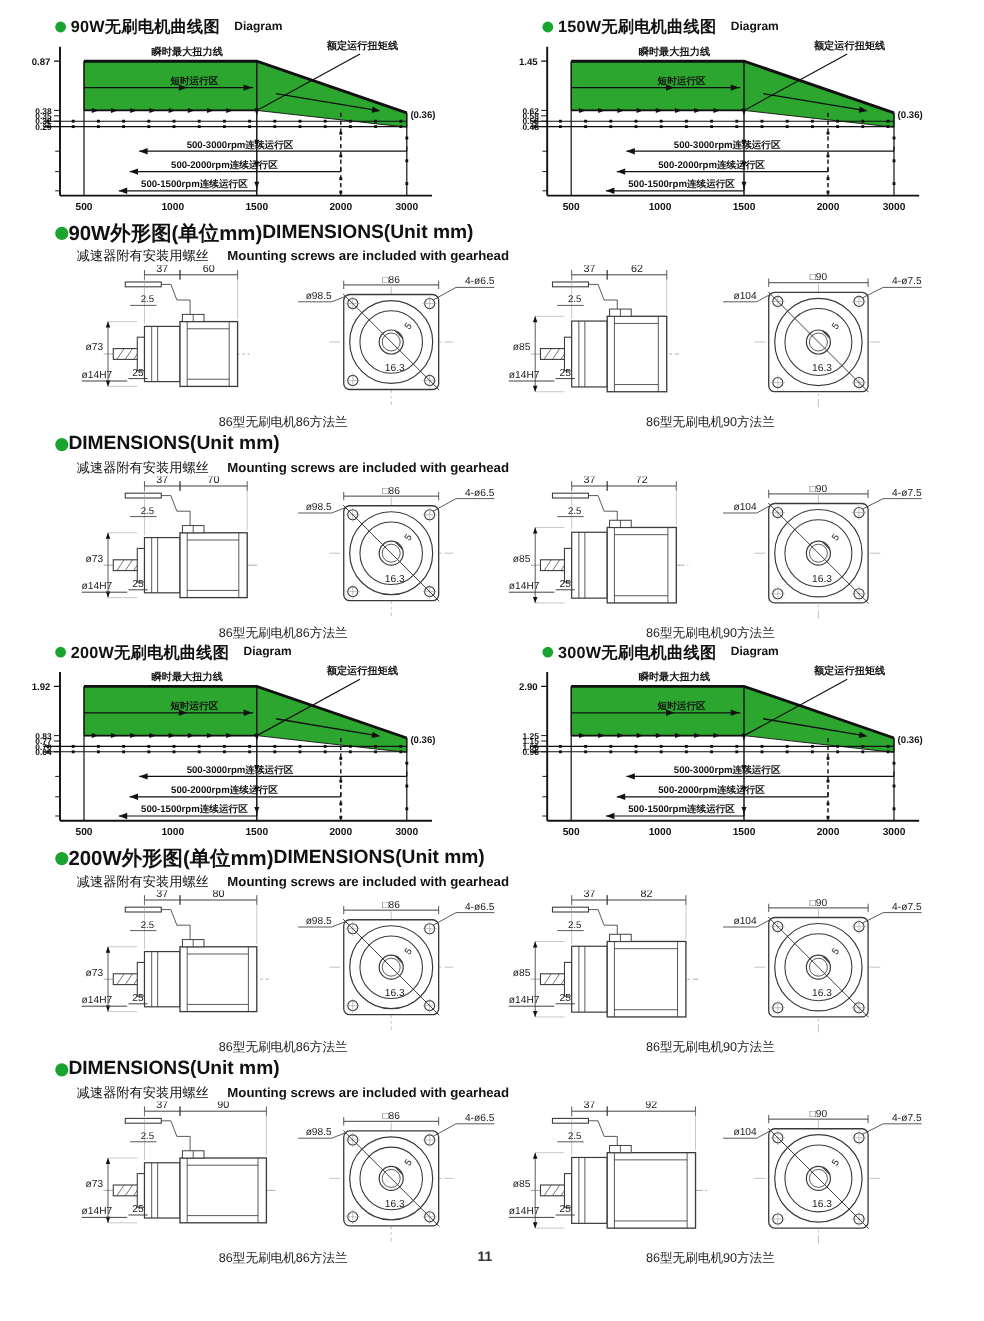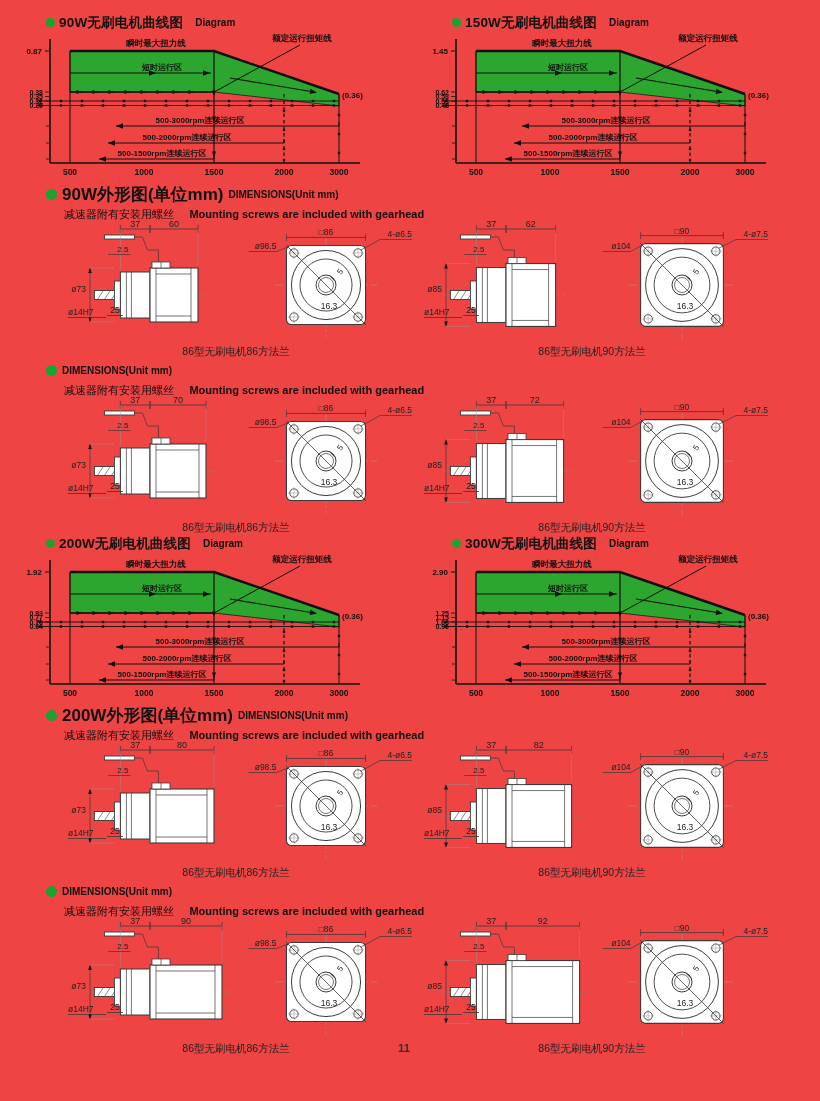--- a/index.html
+++ b/index.html
@@ -1,32 +1,32 @@
 <!DOCTYPE html>
 <html><head>
 <meta charset="utf-8">
 <style>
   html,body{margin:0;padding:0;background:#e8e8e8;}
   .page{
-    width:820px;height:1101px;margin:0 auto;background:#ef4444;
+    width:820px;height:1101px;margin:0 auto;background:#ffffff;
     font-family:"Liberation Sans","DejaVu Sans",sans-serif;color:#111;
     position:relative;overflow:hidden;box-sizing:border-box;padding-top:14px;
   }
   svg{display:block}
   svg text{font-family:"Liberation Sans","DejaVu Sans",sans-serif;}
   .chart-row{display:flex;padding:0 4px;}
   .chart-block{width:50%;}
   .sec-head{display:flex;align-items:center;gap:4px;padding-left:42px;height:17px;}
   .dot{width:9px;height:9px;border-radius:50%;background:#18a42e;display:inline-block;flex:0 0 auto;}
   .dot.big{width:11px;height:11px;}
   .czh{font-weight:bold;font-size:13.5px;letter-spacing:0.2px;}
   .cen{font-weight:bold;font-size:10px;margin-left:8px;}
-  .dim-head{display:flex;align-items:center;gap:5px;padding-left:46px;height:22px;}
+  .dim-head{display:flex;align-items:center;padding-left:46px;height:22px;}
   .dzh{font-size:17px;font-weight:bold;}
-  .den{font-size:10px;font-weight:bold;}
+  .den{font-size:16px;font-weight:bold;}
   .dim-sub{padding-left:64px;height:16px;line-height:16px;}
   .szh{font-size:11px;font-weight:normal;text-align:right;}
   .sen{font-size:11px;font-weight:bold;margin-left:11px;}
   .dim-row{display:flex;padding-left:58px;}
   .drawing{width:356px;}
   .dcap{text-align:center;font-size:10.5px;margin-top:-2px;color:#222;}
   .pagenum{position:absolute;left:398px;top:1042px;font-size:11.5px;font-weight:bold;color:#333;}
 </style>
 </head>
 <body>

